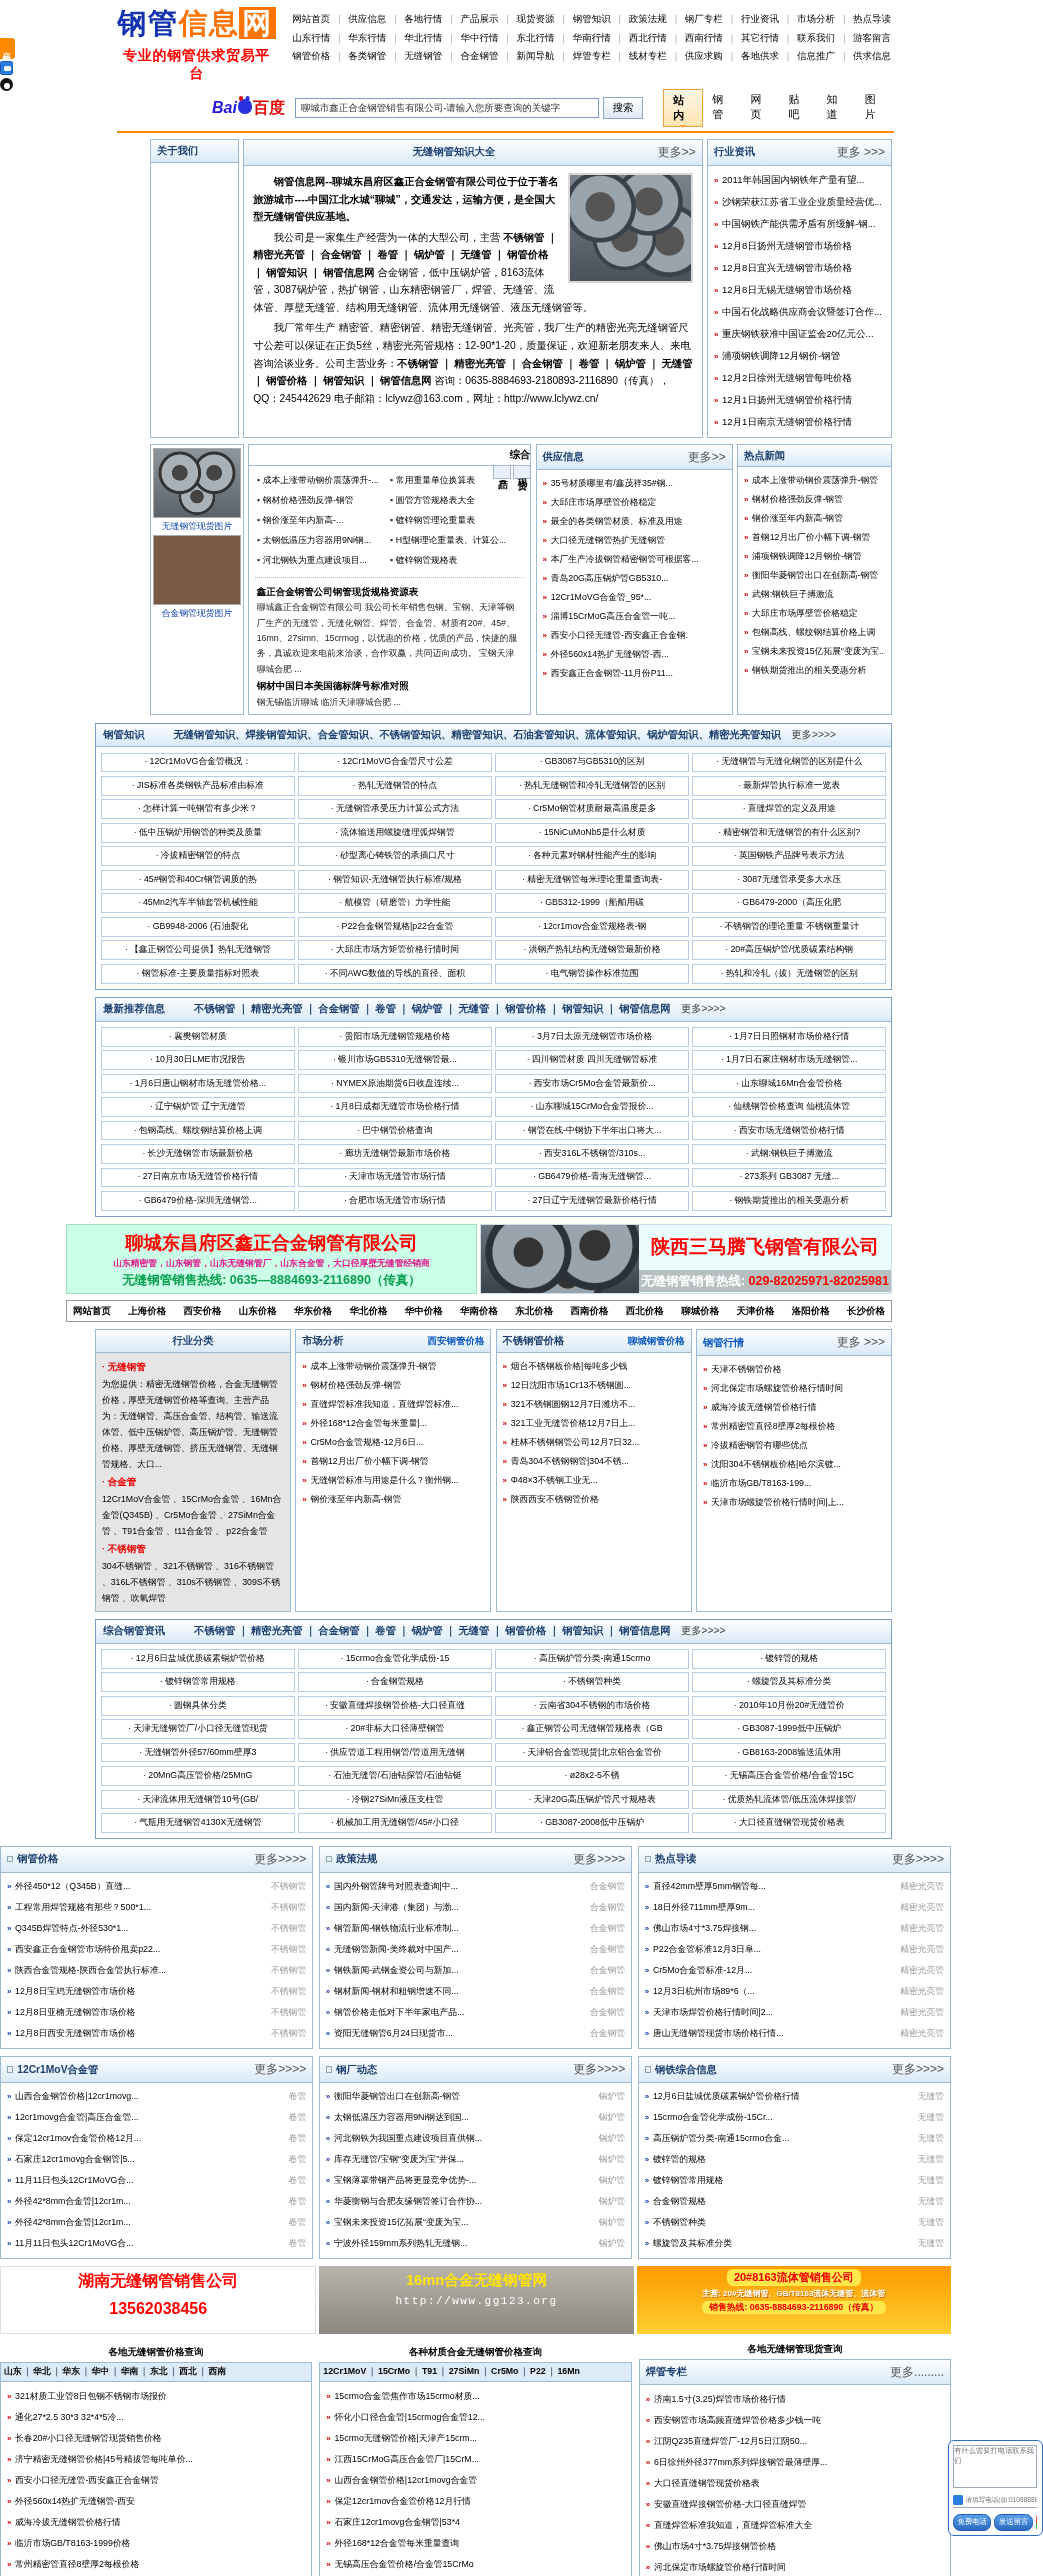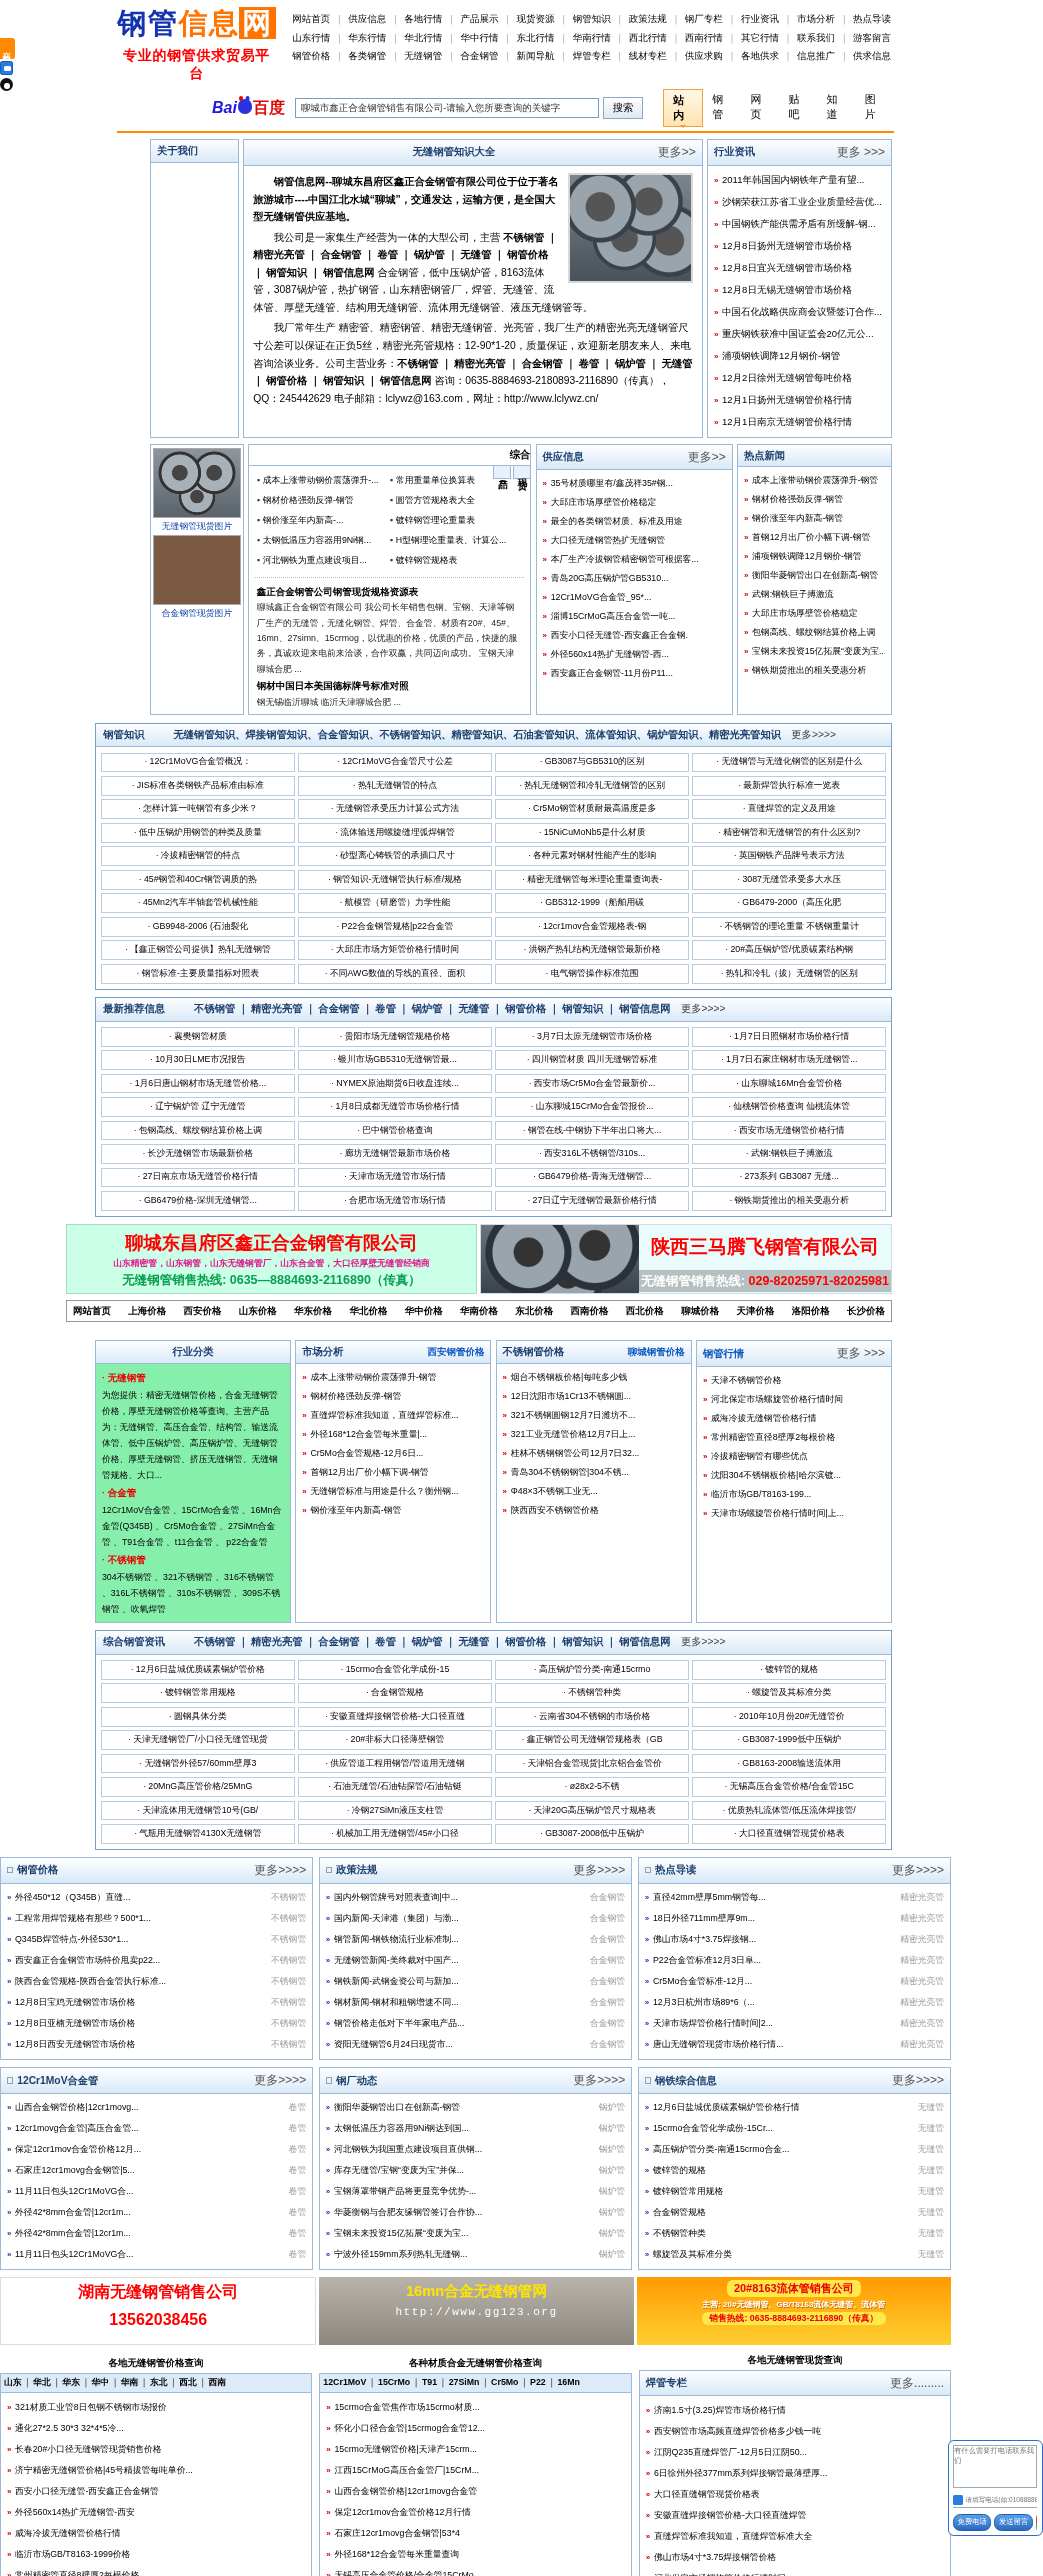--- a/index.html
+++ b/index.html
@@ -122,24 +122,24 @@
   .banner2 .btxt { flex:1; text-align:center; padding-top:8.8px; }
   .banner2 .l1 { color:#f00; font-weight:bold; font-size:19px; }
   .banner2 .l2 { margin-top:10.3px; font-size:12.5px; font-weight:bold; color:#fff;
                  background:rgba(120,120,120,.45); padding:2.2px 0; }
   .banner2 .l2 b { color:#f00; }
 
   .pricenav { margin-top:5.9px; border:0.7px solid #999; padding:3.7px 5.9px; display:flex; flex-wrap:nowrap;
               justify-content:space-between; font-weight:bold; font-size:9.5px; white-space:nowrap; }
 
   
-  .cat-row { display:flex; gap:4.4px; margin-top:18px; }
+  .cat-row { display:flex; gap:4.4px; margin-top:7px; }
   .cat-col { flex:1; }
   .cat-col .box-hd .rlink { color:#0a58c0; font-weight:bold; font-size:9.5px; }
-  .indus-body { background:#86efac; padding:4.4px 5.9px; font-size:8.8px; line-height:16px; }
+  .indus-body { background:#e5e5e5; padding:4.4px 5.9px; font-size:8.8px; line-height:16px; }
   .indus-body h5 { color:#e00; font-size:9.5px; margin:1.5px 0; }
   .hd-blue { color:#0a58c0; }
 
   
   .tri { display:flex; gap:5.9px; margin-top:7.3px; }
   .tri .box { flex:1; }
   .tri .box-hd .sq { width:6.6px; height:6.6px; border:0.7px solid #8aa; display:inline-block; margin-right:3.7px; background:#eef; }
   .tri .linklist li { line-height:20px; }
 
   

